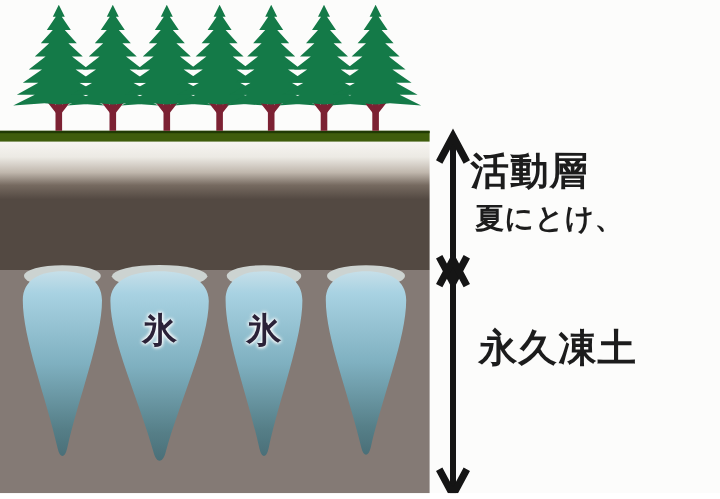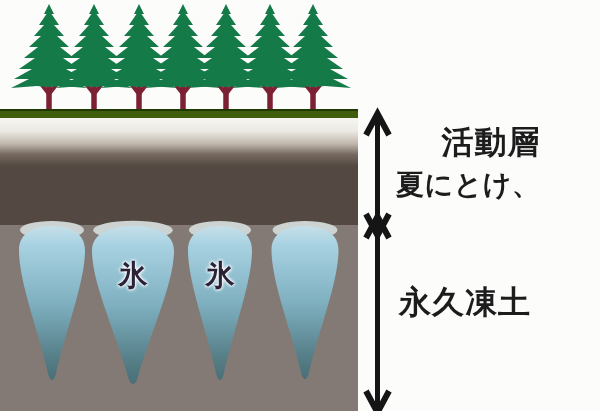--- a/index.html
+++ b/index.html
@@ -5,44 +5,43 @@
   html,body{margin:0;padding:0;}
   body{
     font-family:"Liberation Sans","DejaVu Sans",sans-serif;
     background:#ffffff;
   }
   .stage{
     position:relative;
     width:600px;height:411px;
     background:var(--background,#fcfcfb);
     overflow:hidden;
-    text-align:right;
   }
   .stage svg{position:absolute;left:0;top:0;}
   .label-block{
     position:absolute;
     color:var(--label-text,#1c1c1c);
     white-space:nowrap;
   }
   .label-title{
     font-size:32px;
     font-weight:800;
     line-height:1.15;
     letter-spacing:1px;
   }
   .label-desc{
-    font-size:28px;
+    font-size:24px;
     font-weight:700;
     line-height:1.3;
     letter-spacing:0.5px;
   }
   #active-layer-block{left:384px;top:124px;}
   #active-layer-block .label-title{margin-left:8px;}
   #active-layer-block .desc1{margin-left:12px;margin-top:6px;}
-  #permafrost-block{left:399px;top:284px;}
+  #permafrost-block{left:399px;top:272px;}
   #permafrost-block .label-desc{margin-top:5px;}
   .ice-label{
     position:absolute;
     transform:translateX(-50%);
     font-size:29px;
     font-weight:700;
     color:var(--ice-label-color,#2b2238);
     text-shadow:0 0 3px #fff,0 0 3px #fff,0 0 4px #fff;
     letter-spacing:0;
   }

